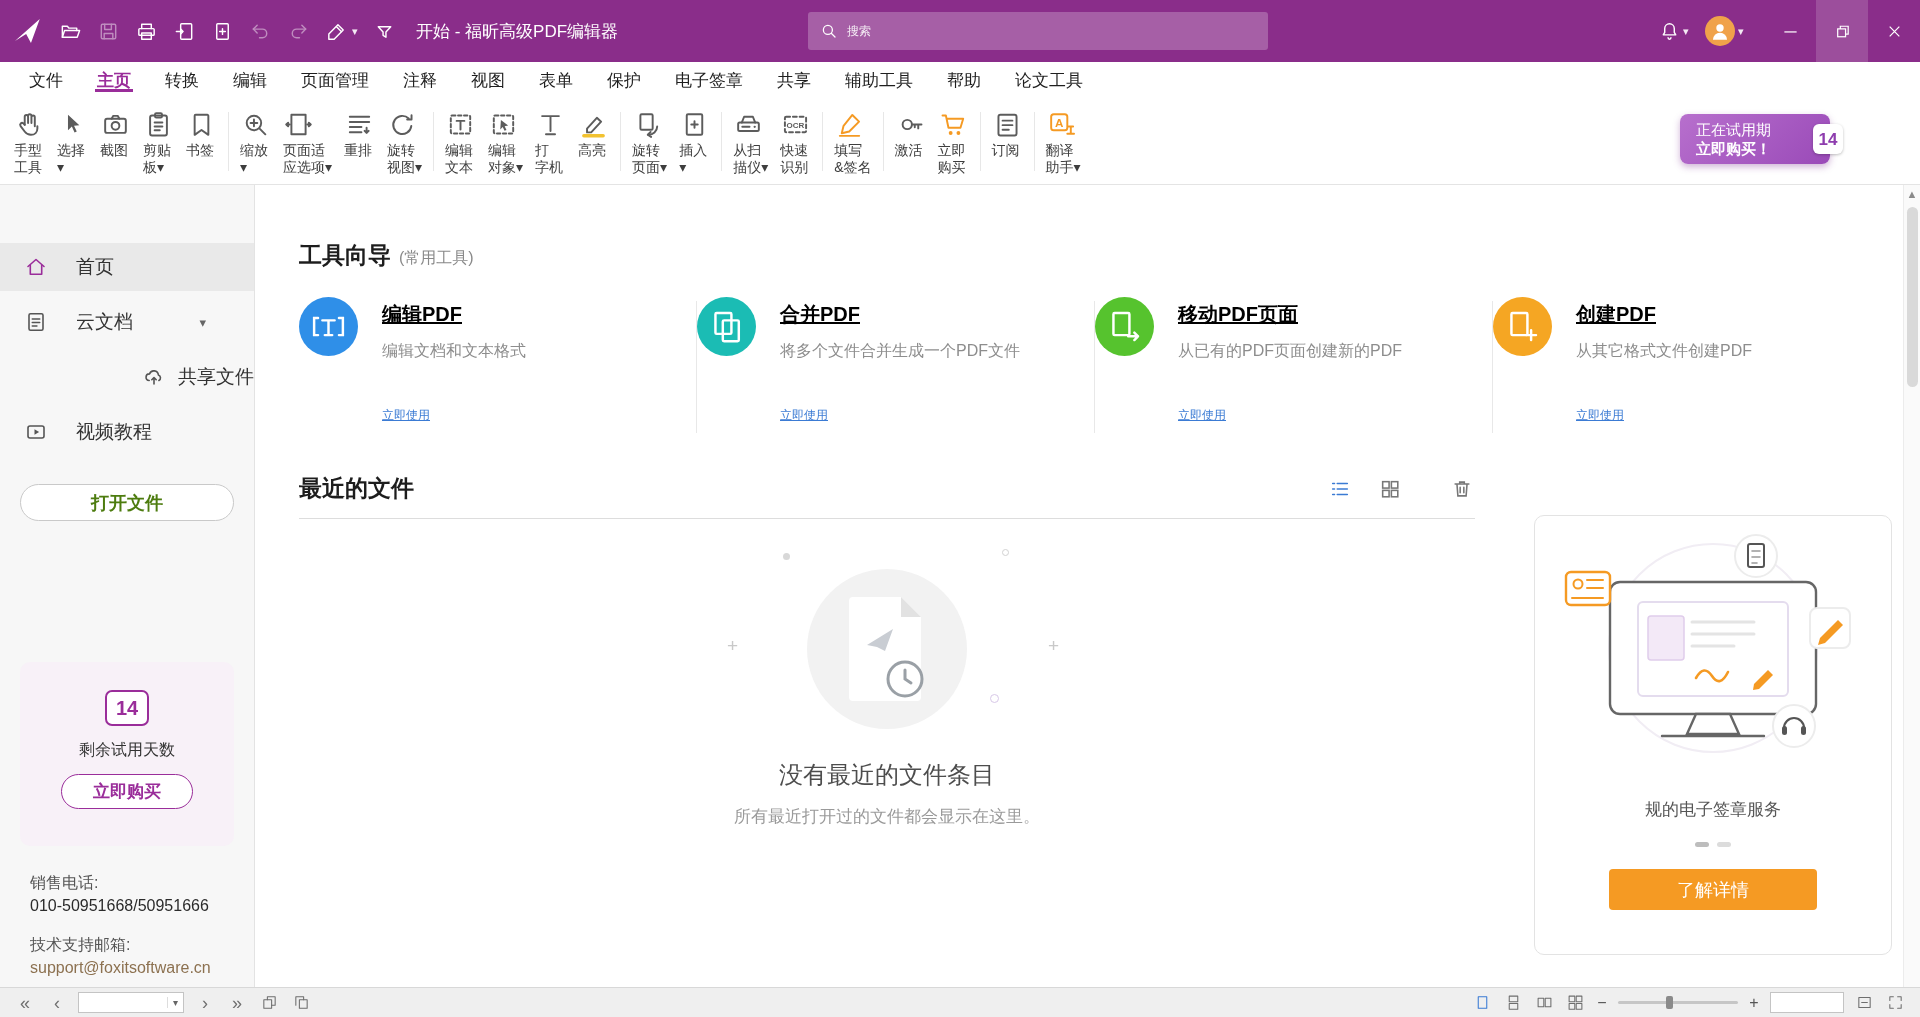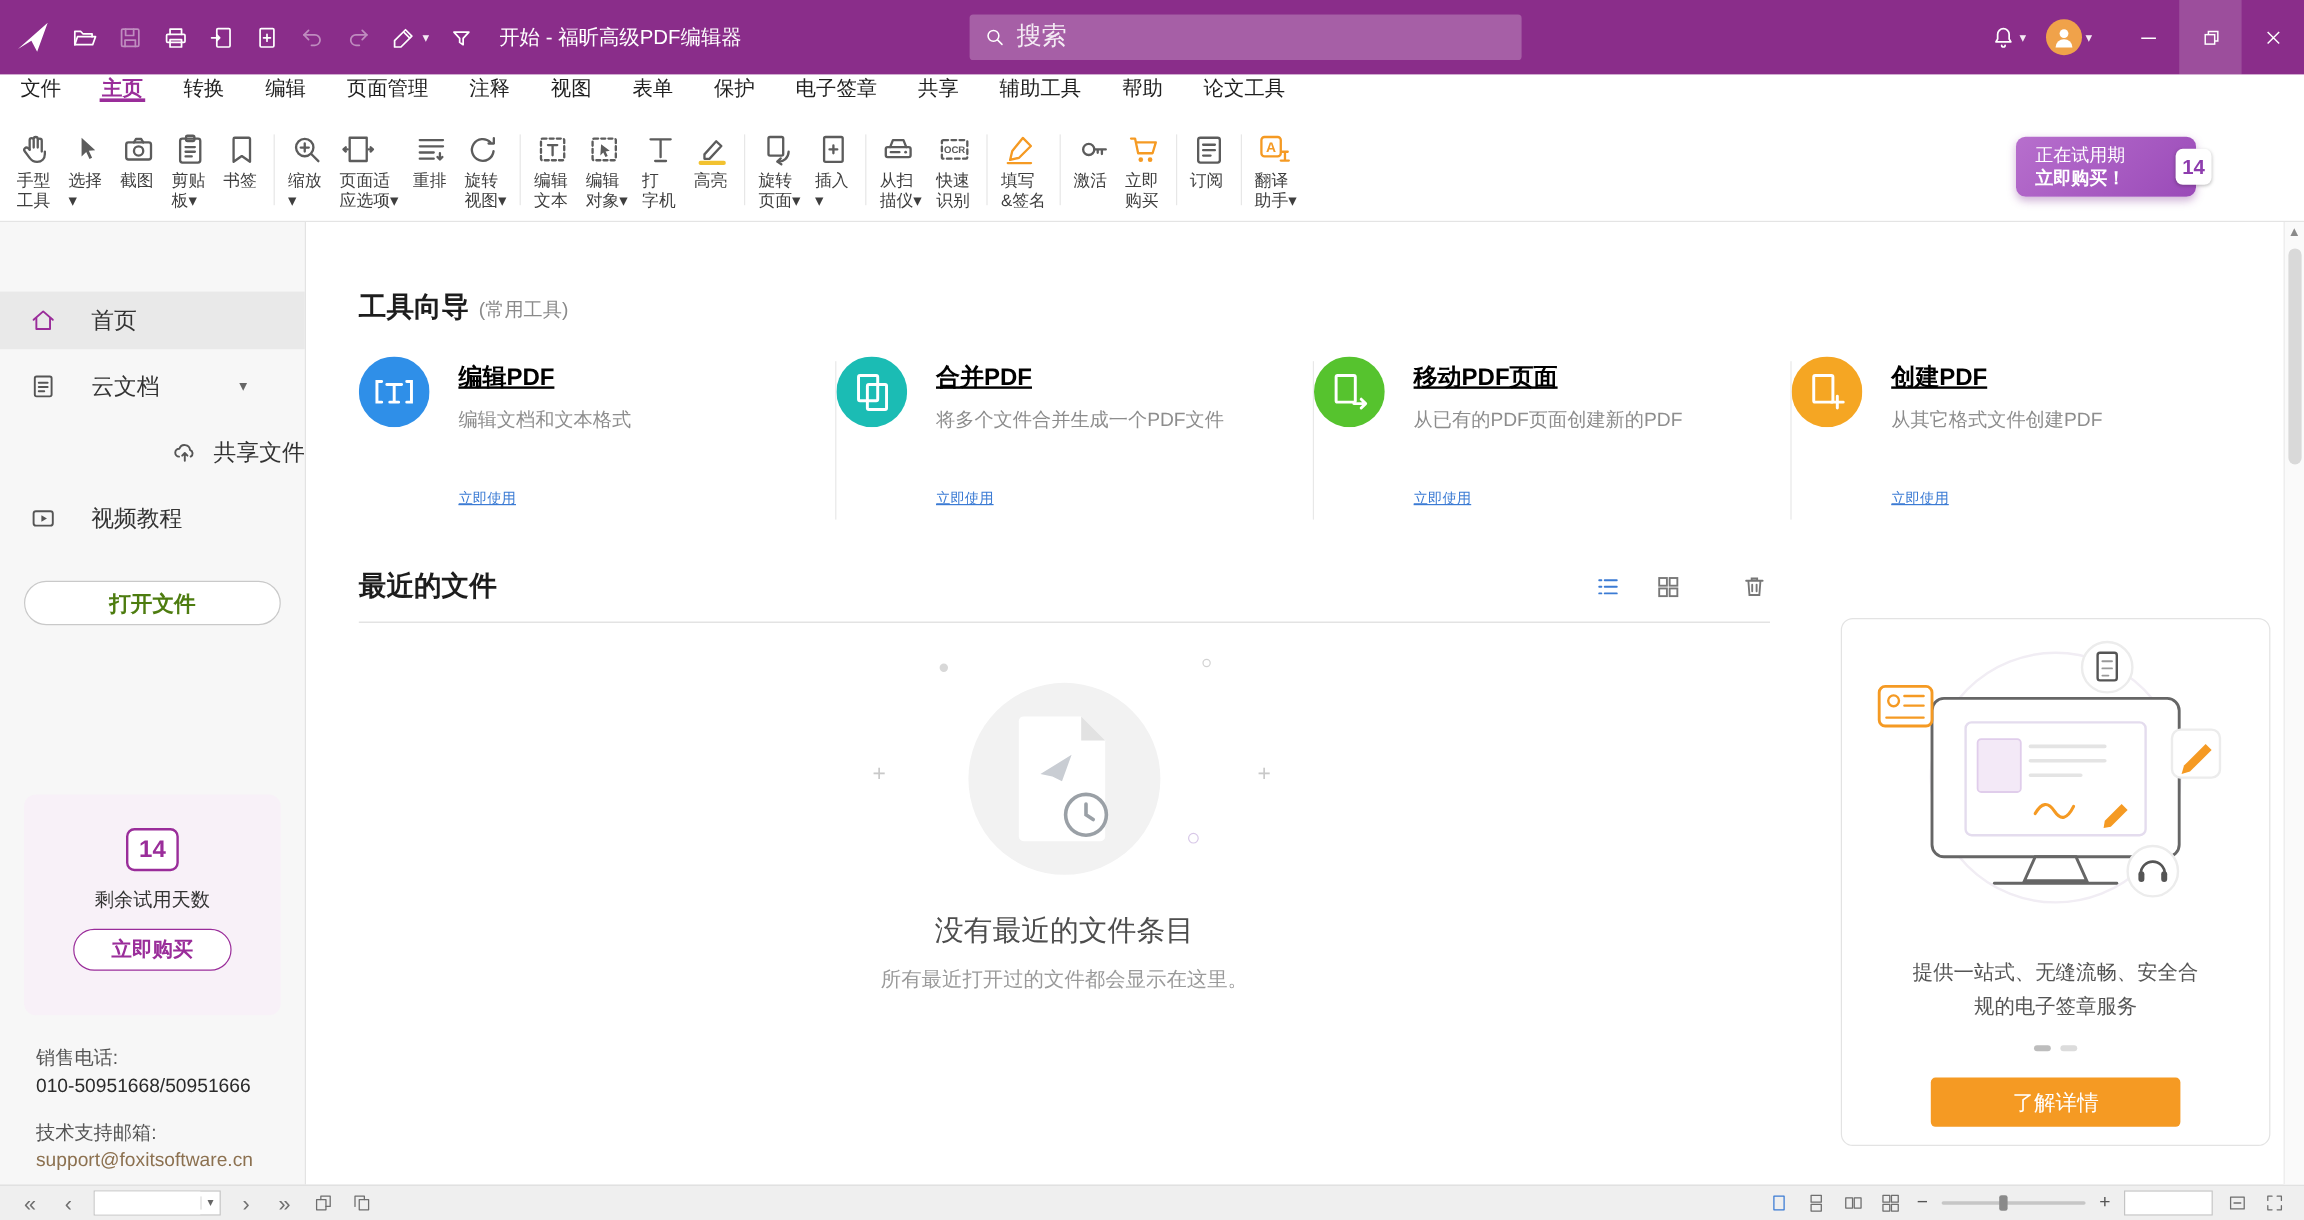--- a/index.html
+++ b/index.html
@@ -10,31 +10,31 @@
   .titlebar{height:62px;background:#8A2D8A;position:relative;display:flex;align-items:center;}
   .tb-left{display:flex;align-items:center;gap:2px;padding-left:10px;}
   .tb-logo{width:34px;height:34px;display:flex;align-items:center;justify-content:center;margin-right:6px;}
   .tb-btn{width:36px;height:36px;display:flex;align-items:center;justify-content:center;border-radius:4px;}
   .tb-btn svg{width:23px;height:23px;stroke:#fff;fill:none;stroke-width:1.5;stroke-linecap:round;stroke-linejoin:round;}
   .dim{opacity:.45;}
   .tb-caret{color:rgba(255,255,255,.9);font-size:11px;margin-left:-4px;width:12px;}
   .tb-title{color:#fff;font-size:17px;margin-left:14px;white-space:nowrap;}
   .tb-search{position:absolute;left:808px;top:12px;width:460px;height:38px;background:rgba(255,255,255,.24);border-radius:3px;display:flex;align-items:center;padding:0 12px;gap:9px;}
   .tb-search svg{width:18px;height:18px;stroke:#fff;fill:none;stroke-width:1.7;stroke-linecap:round;}
-  .tb-search input{flex:1;background:transparent;border:none;outline:none;color:#fff;font-size:21px;font-family:inherit;}
+  .tb-search input{flex:1;background:transparent;border:none;outline:none;color:#fff;font-size:12px;font-family:inherit;}
   .tb-search input::placeholder{color:rgba(255,255,255,.88);}
   .tb-right{position:absolute;right:0;top:0;height:62px;display:flex;align-items:center;}
   .avatar{width:30px;height:30px;border-radius:50%;background:#F0A24A;overflow:hidden;display:flex;align-items:center;justify-content:center;}
   .avatar svg{width:26px;height:26px;}
   .win-btn{width:52px;height:62px;display:flex;align-items:center;justify-content:center;}
   .win-btn svg{width:21px;height:21px;stroke:#fff;fill:none;stroke-width:1.4;}
   .win-restore{background:rgba(255,255,255,.16);}
 
   
-  .menubar{height:37px;background:#fff;display:flex;align-items:flex-start;}
+  .menubar{height:37px;background:#fff;display:flex;align-items:center;padding-left:12px;}
   .mitem{padding:0 17px;font-size:17px;display:flex;align-items:center;color:#1f1f1f;position:relative;cursor:default;white-space:nowrap;}
   .mitem.active{color:#9A2D9A;font-weight:bold;}
   .mitem.active::after{content:'';position:absolute;left:15px;right:15px;bottom:0;height:3px;background:#9A2D9A;}
 
   
   .ribbon{height:86px;background:#fff;border-bottom:1px solid #e4e4e4;display:flex;align-items:stretch;padding:0 8px;position:relative;}
   .rtool{display:flex;flex-direction:column;align-items:flex-start;padding:7px 6px 2px;cursor:default;}
   .ricon{height:36px;display:flex;align-items:center;}
   .ricon svg{width:31px;height:31px;stroke:#5c5c5c;fill:none;stroke-width:1.5;stroke-linecap:round;stroke-linejoin:round;}
   .rl1,.rl2{font-size:14px;line-height:17px;color:#3e3e3e;white-space:nowrap;}
@@ -680,21 +680,20 @@
           <circle cx="20" cy="54" r="4.5" fill="none" stroke="#F59A23" stroke-width="2"></circle>
           <path d="M29 50h16M29 58h16M14 68h31" stroke="#F59A23" stroke-width="2" stroke-linecap="round"></path>
           <rect x="252" y="78" width="40" height="40" rx="7" fill="#fff" stroke="#ececec" stroke-width="2"></rect>
           <path d="M262 108l18-18 5 5-18 18-7 2z" fill="#F59A23"></path>
           <circle cx="236" cy="196" r="21" fill="#fff" stroke="#ececec" stroke-width="2"></circle>
           <path d="M226 198a10 10 0 0 1 20 0" stroke="#555" stroke-width="2.2" fill="none"></path>
           <rect x="224" y="196" width="5" height="9" rx="2.5" fill="#555"></rect>
           <rect x="243" y="196" width="5" height="9" rx="2.5" fill="#555"></rect>
         </svg>
         <div class="promo-txt">
-          <div>提供一站式、无缝流畅、安全合</div>
           <div>规的电子签章服务</div>
         </div>
         <div class="pdots">
           <span class="pdot active"></span>
           <span class="pdot"></span>
         </div>
         <button class="learn-btn">了解详情</button>
       </div>
     </section>
 

